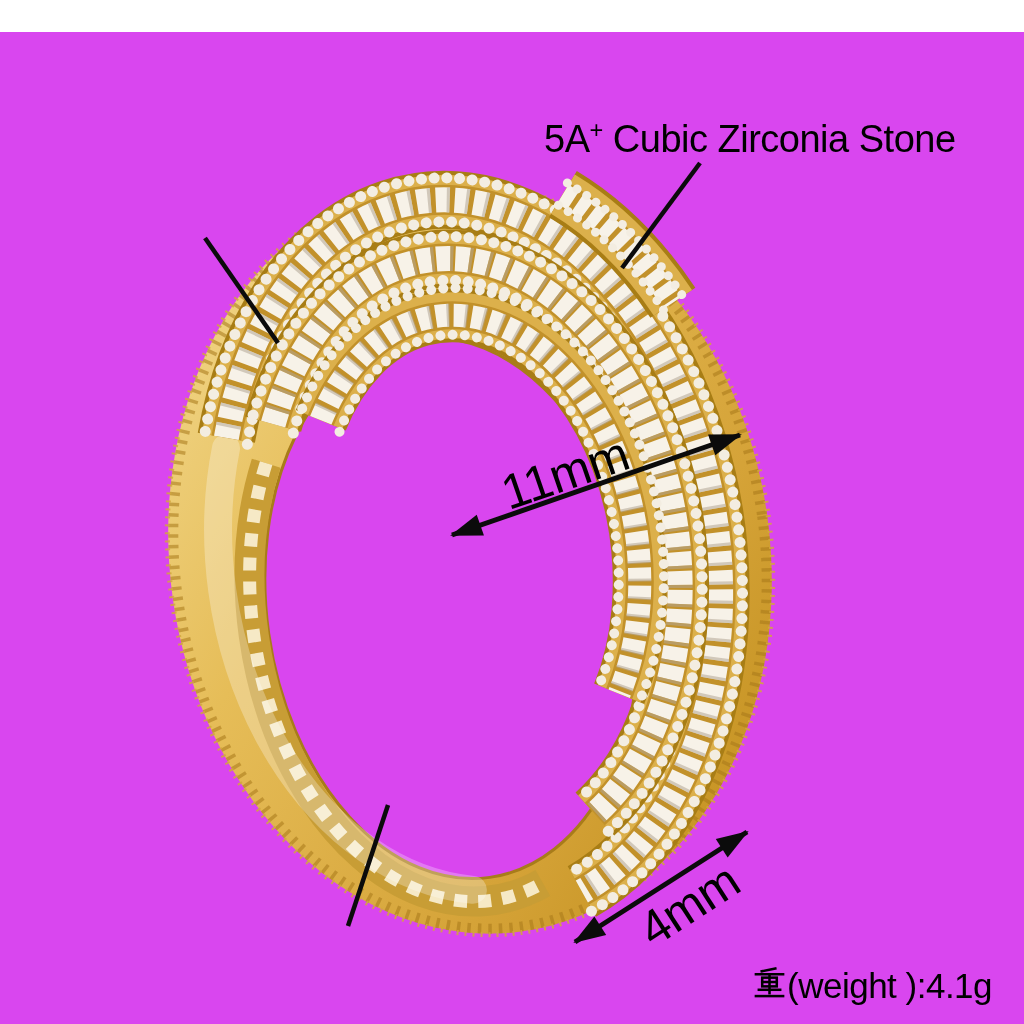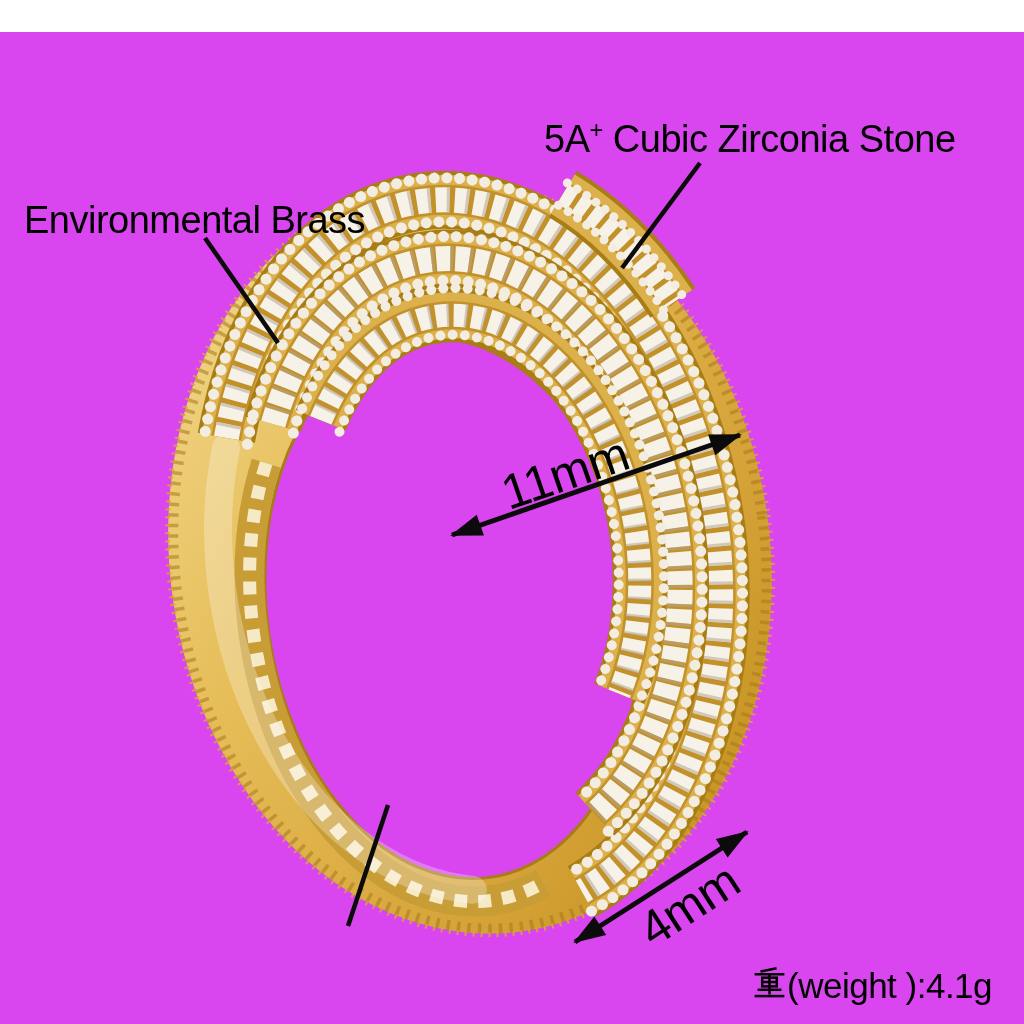--- a/index.html
+++ b/index.html
@@ -128,21 +128,20 @@
 
     <g fill="#0b0b0b">
       <line x1="575" y1="910" x2="747" y2="800" stroke="#0b0b0b" stroke-width="5"></line>
       <polygon points="2,0 -30,11 -30,-11" transform="translate(747,800) rotate(-32.6)"></polygon>
       <polygon points="2,0 -30,11 -30,-11" transform="translate(575,910) rotate(147.4)"></polygon>
     </g>
   </svg>
 
   <div class="label label-stone"><span>5A</span><sup>+</sup><span> Cubic Zirconia Stone</span></div>
 
-  <div class="label label-brass">Environmental Brass</div>
 
   <div class="label measure measure-width">11mm</div>
 
   <div class="label measure measure-thickness">4mm</div>
 
 
   <div class="label label-weight">
     <svg class="kanji-glyph" width="33" height="33" viewBox="0 0 34 34" stroke="#000" stroke-width="2.6" stroke-linecap="square" fill="none">
       <line x1="23" y1="2.5" x2="9" y2="5.5"></line>
       <line x1="3" y1="8.5" x2="31" y2="8.5"></line>

